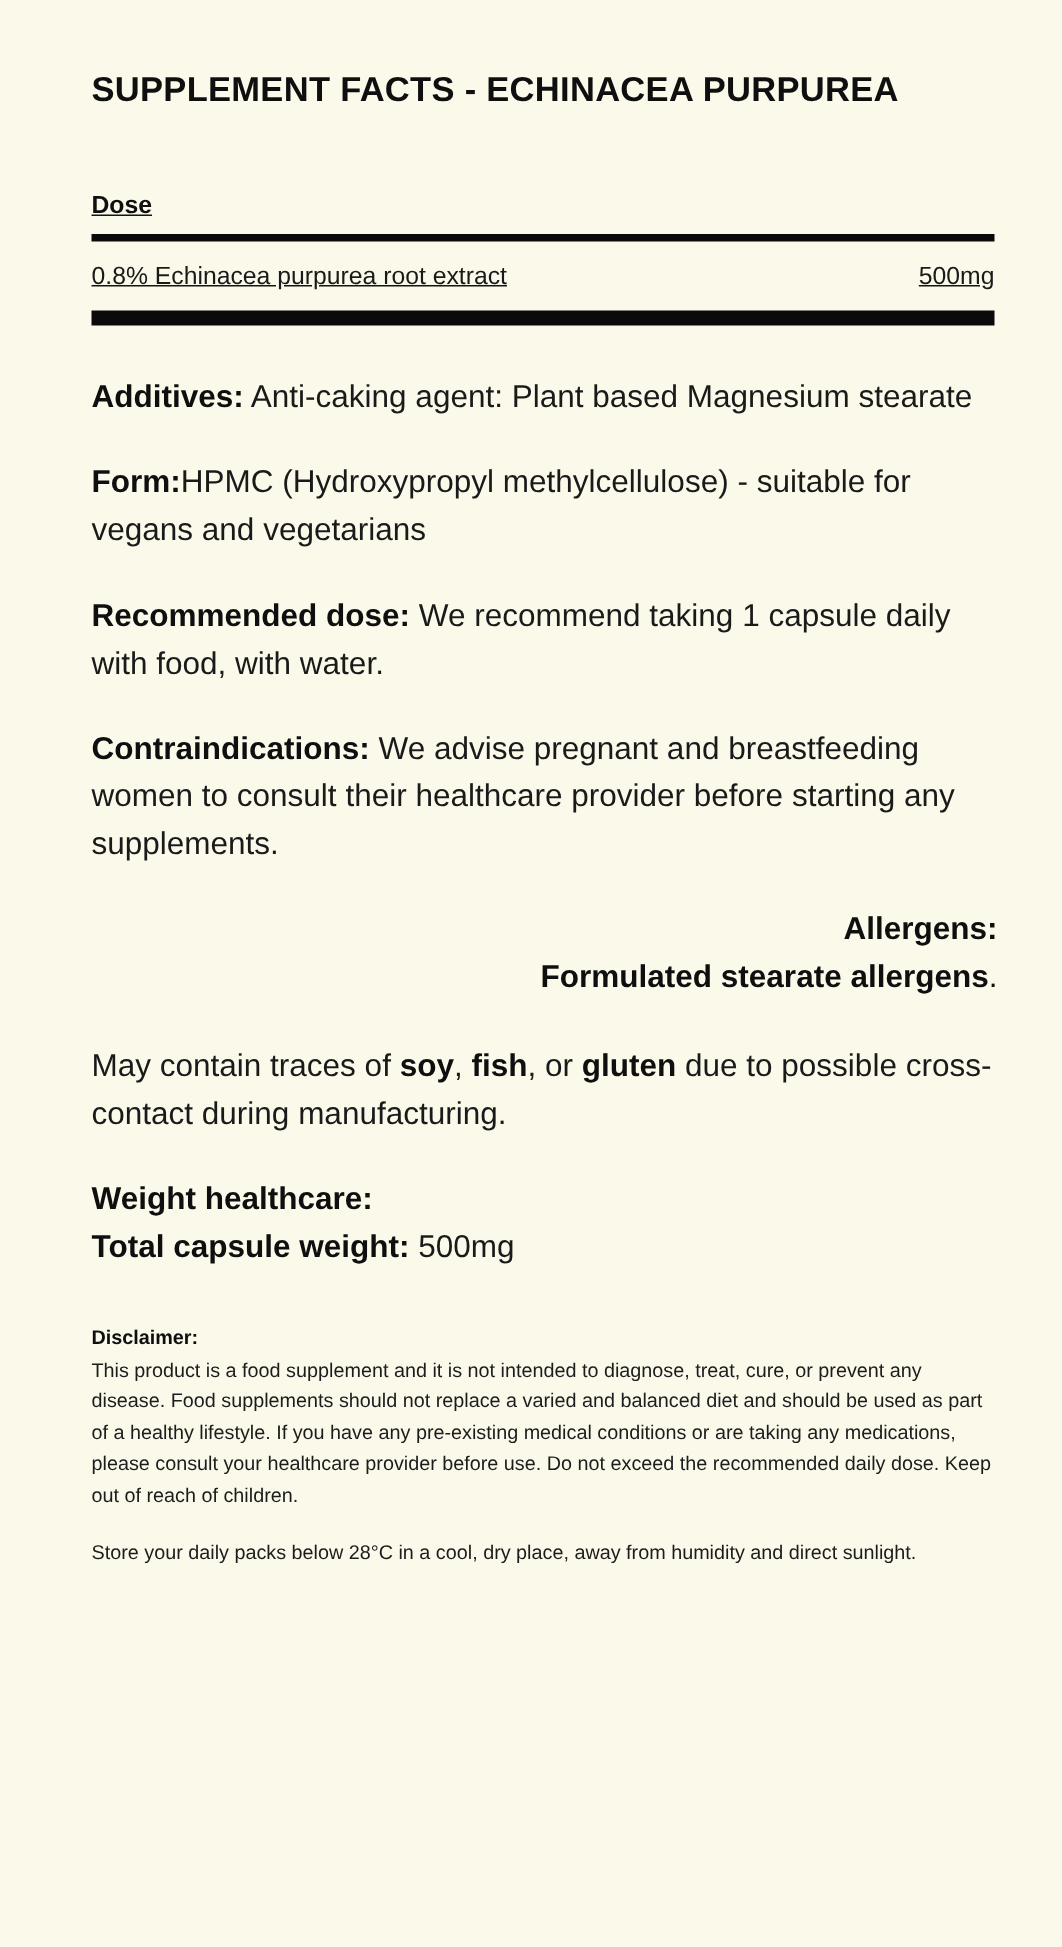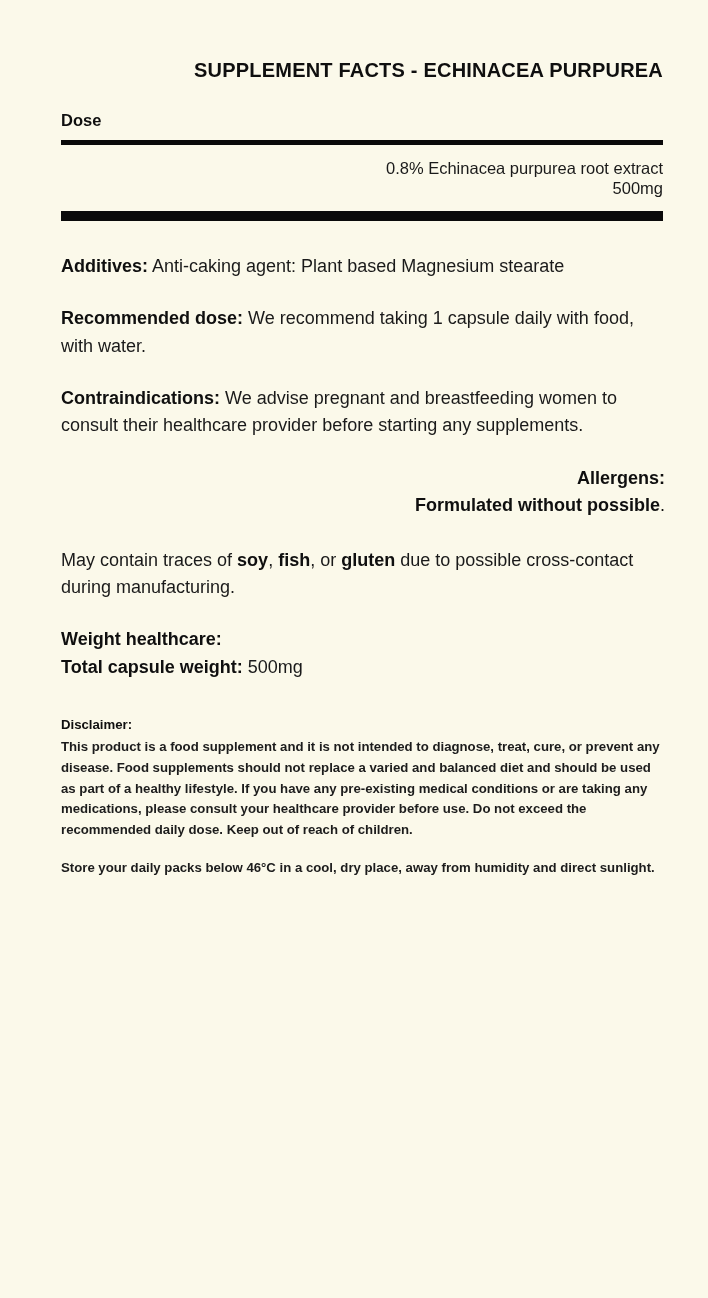--- a/index.html
+++ b/index.html
@@ -19,34 +19,34 @@
   .page {
     position: relative;
     width: 708px;
     height: 1298px;
     box-sizing: border-box;
     padding: 0 45px 0 61px;
   }
 
   
   .title {
-    font-size: 20px;
+    font-size: 23px;
     font-weight: 700;
     letter-spacing: 0.2px;
     line-height: 1.2;
     margin: 0;
-    padding-top: 58px;
+    padding-top: 46px;
     color: #0f0f0f;
-    text-align: right;
   }
 
   
   .facts {
-    margin-top: 29px;
+    margin-top: 54px;
     width: 602px;
+    text-decoration: underline;
   }
   .facts-head {
     font-size: 16.5px;
     font-weight: 700;
     line-height: 1.2;
     padding-bottom: 9px;
     color: #0f0f0f;
   }
   .rule {
     height: 5px;
@@ -54,32 +54,31 @@
     width: 602px;
   }
   .facts-row {
     display: flex;
     align-items: flex-end;
     justify-content: space-between;
     font-size: 16.5px;
     line-height: 1.25;
     padding: 13px 0 12px 0;
     color: #1a1a1a;
-    flex-direction: column;
   }
   .facts-row .label { text-align: left; }
   .facts-row .value { text-align: right; white-space: nowrap; }
 
   
   .sections {
     margin-top: 32px;
     width: 604px;
   }
   .sec {
-    font-size: 18px;
+    font-size: 21px;
     line-height: 1.52;
     color: #1a1a1a;
     margin: 0 0 25px 0;
   }
   .sec:last-child { margin-bottom: 0; }
   .sec b, .sec strong { font-weight: 700; color: #0f0f0f; }
 
   .allergens-block { margin-bottom: 27px; }
   .allergens-block .line { font-weight: 700; color: #0f0f0f; text-align: right; }
   .allergens-block .line .tail { font-weight: 400; }
@@ -94,21 +93,21 @@
     font-size: 13.2px;
     line-height: 1.58;
     color: #1c1c1c;
   }
   .disclaimer .dtitle {
     font-weight: 700;
     display: block;
     color: #0f0f0f;
     margin-bottom: 1px;
   }
-  .disclaimer p { margin: 0; font-weight: bold; }
+  .disclaimer p { margin: 0; }
   .disclaimer .storage { margin-top: 17px; }
 </style>
 </head>
 <body>
 
 <div class="page">
 
   <h1 class="title">SUPPLEMENT FACTS - ECHINACEA PURPUREA</h1>
 
   <div class="facts">
@@ -125,38 +124,39 @@
     <div class="rule"></div>
 
 
     <div class="rule"></div>
   </div>
 
   <div class="sections">
 
     <p class="sec"><b>Additives:</b><span> Anti-caking agent: Plant based Magnesium stearate</span></p>
 
+    <p class="sec"><b>Form:</b><span>HPMC (Hydroxypropyl methylcellulose) - suitable for vegans and vegetarians</span></p>
 
     <p class="sec"><b>Recommended dose:</b><span> We recommend taking 1 capsule daily with food, with water.</span></p>
 
     <p class="sec"><b>Contraindications:</b><span> We advise pregnant and breastfeeding women to consult their healthcare provider before starting any supplements.</span></p>
 
     <div class="sec allergens-block">
       <div class="line">Allergens:</div>
-      <div class="line"><span>Formulated without possible</span><span class="tail">.</span></div>
+      <div class="line"><span>Formulated stearate allergens</span><span class="tail">.</span></div>
     </div>
 
     <p class="sec"><span>May contain traces of </span><b>soy</b><span>, </span><b>fish</b><span>, or </span><b>gluten</b><span> due to possible cross-contact during manufacturing.</span></p>
 
     <div class="sec weight-block">
       <span class="wline"><b>Weight healthcare:</b></span>
       <span class="wline"><b>Total capsule weight:</b><span> 500mg</span></span>
     </div>
 
   </div>
 
   <div class="disclaimer">
     <span class="dtitle">Disclaimer:</span>
     <p>This product is a food supplement and it is not intended to diagnose, treat, cure, or prevent any disease. Food supplements should not replace a varied and balanced diet and should be used as part of a healthy lifestyle. If you have any pre-existing medical conditions or are taking any medications, please consult your healthcare provider before use. Do not exceed the recommended daily dose. Keep out of reach of children.</p>
-    <p class="storage">Store your daily packs below 46°C in a cool, dry place, away from humidity and direct sunlight.</p>
+    <p class="storage">Store your daily packs below 28°C in a cool, dry place, away from humidity and direct sunlight.</p>
   </div>
 
 </div>
 
 </body></html>

